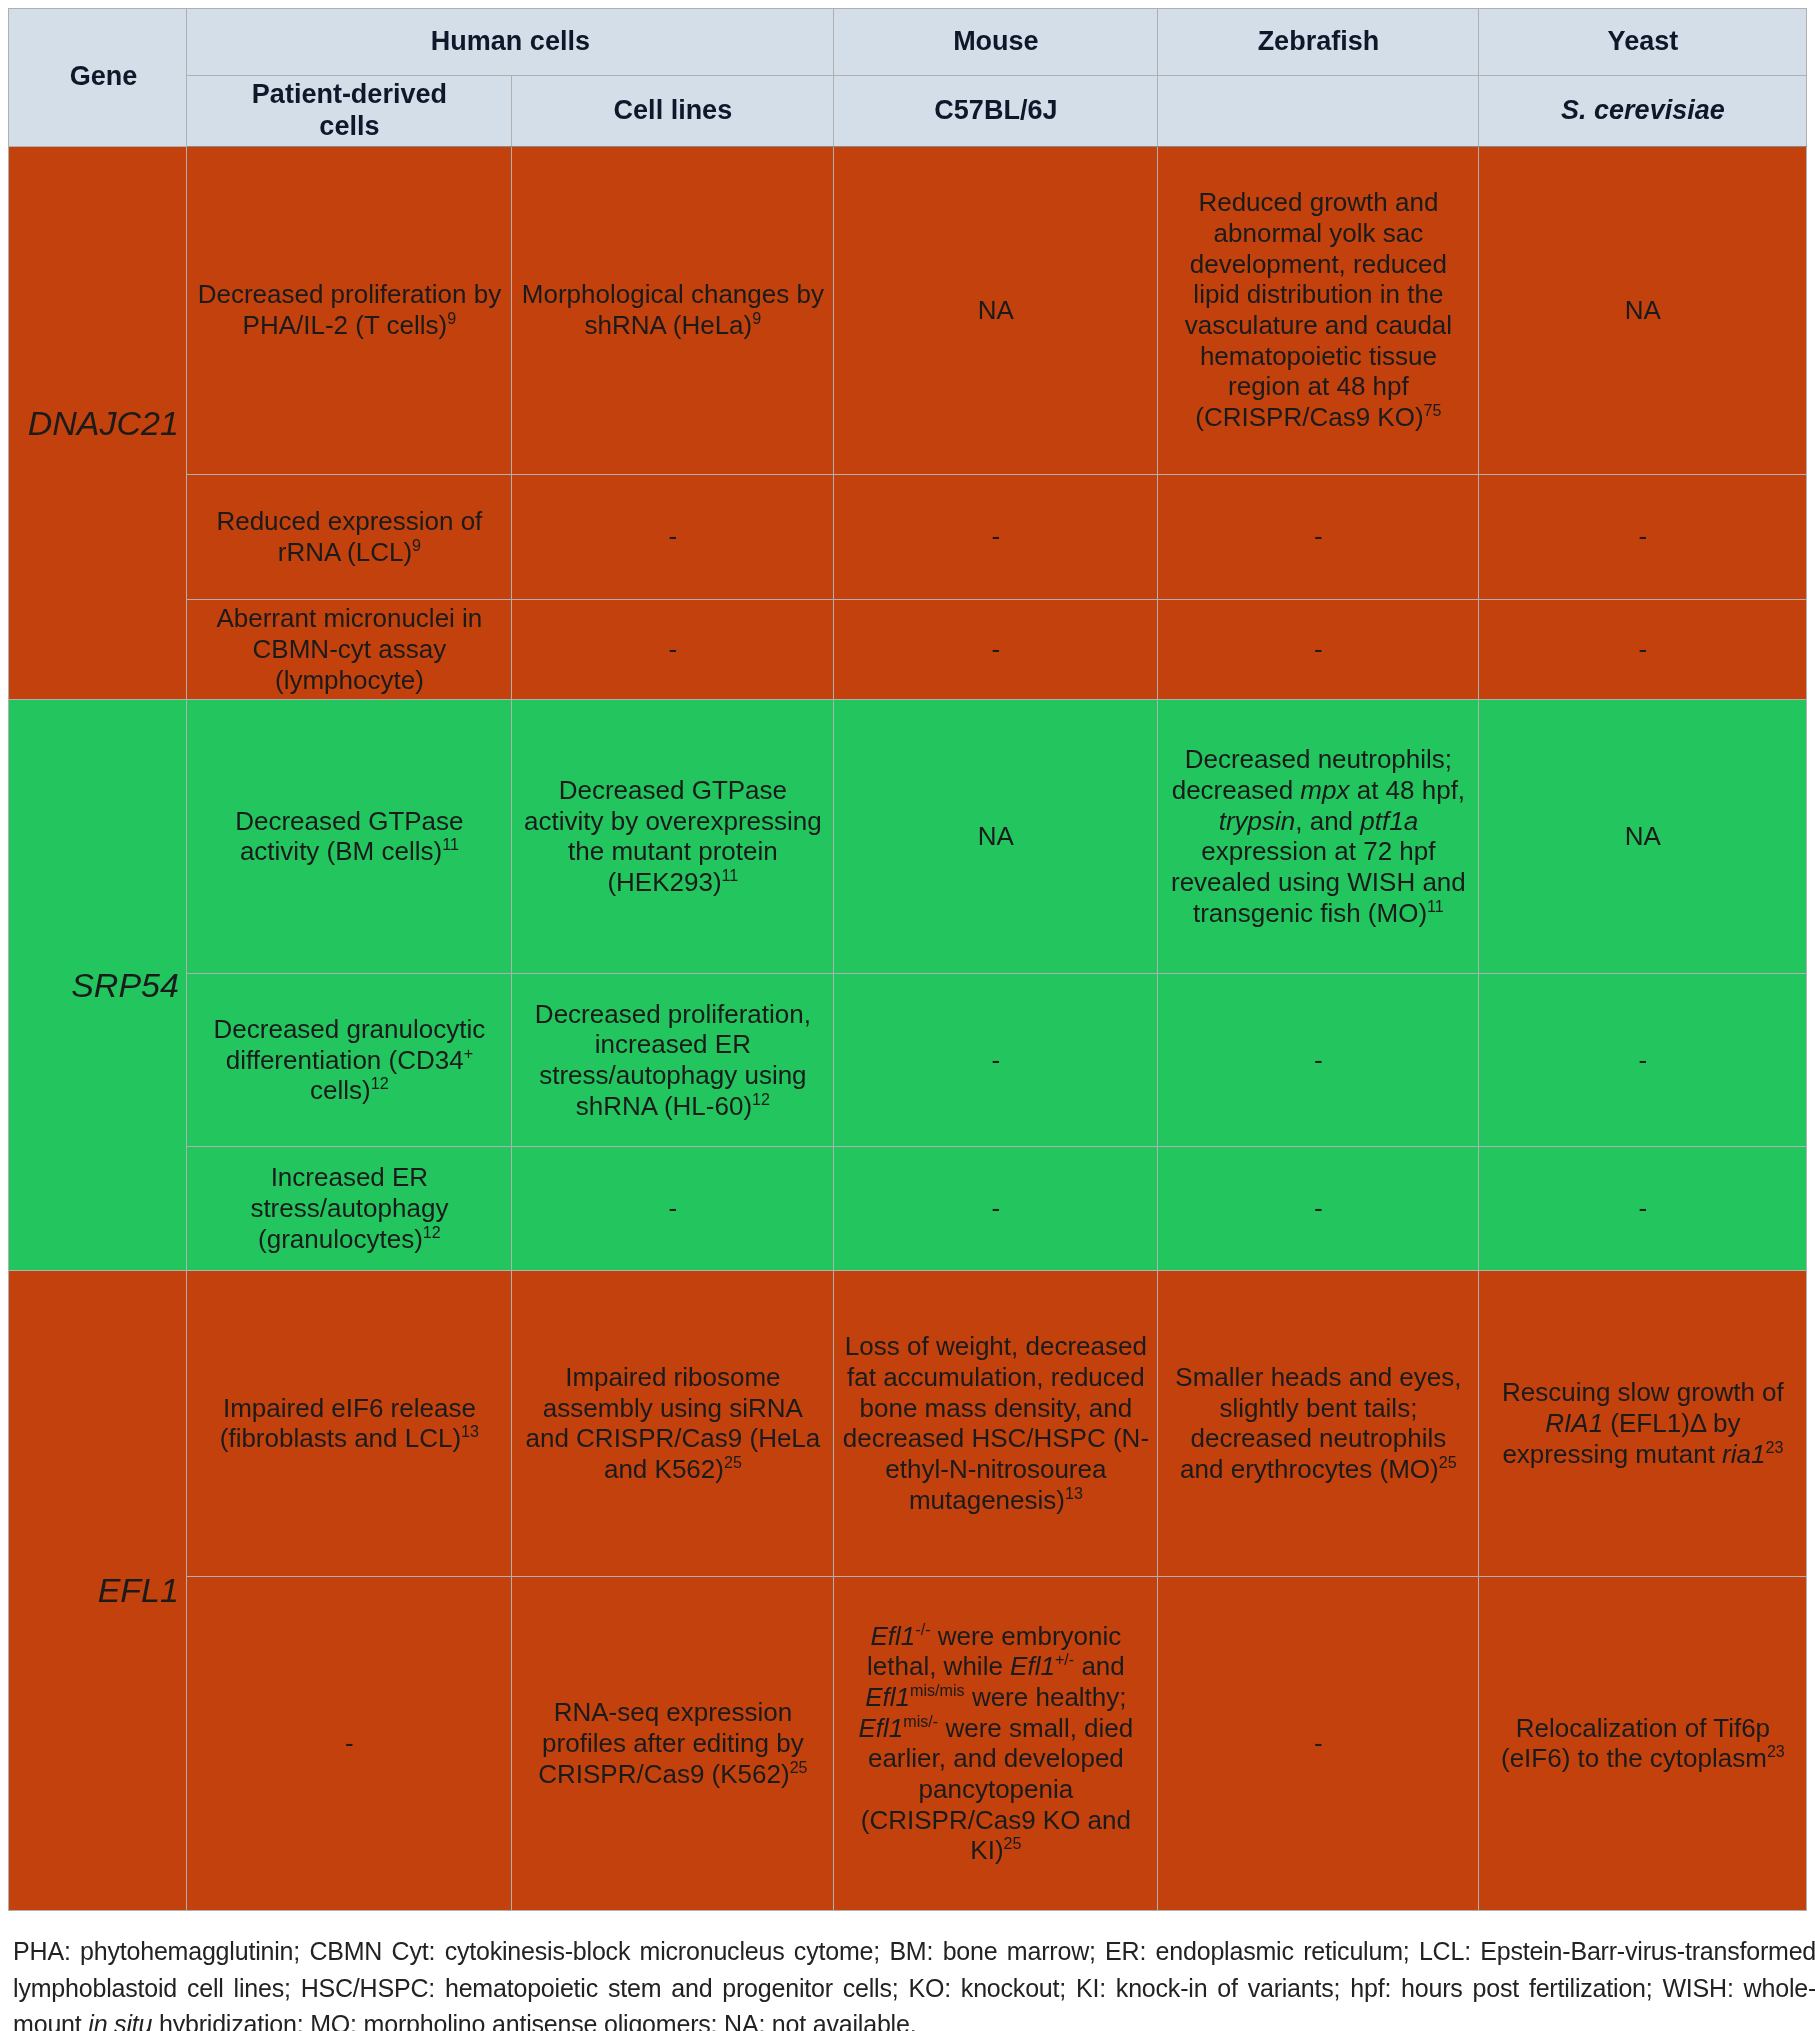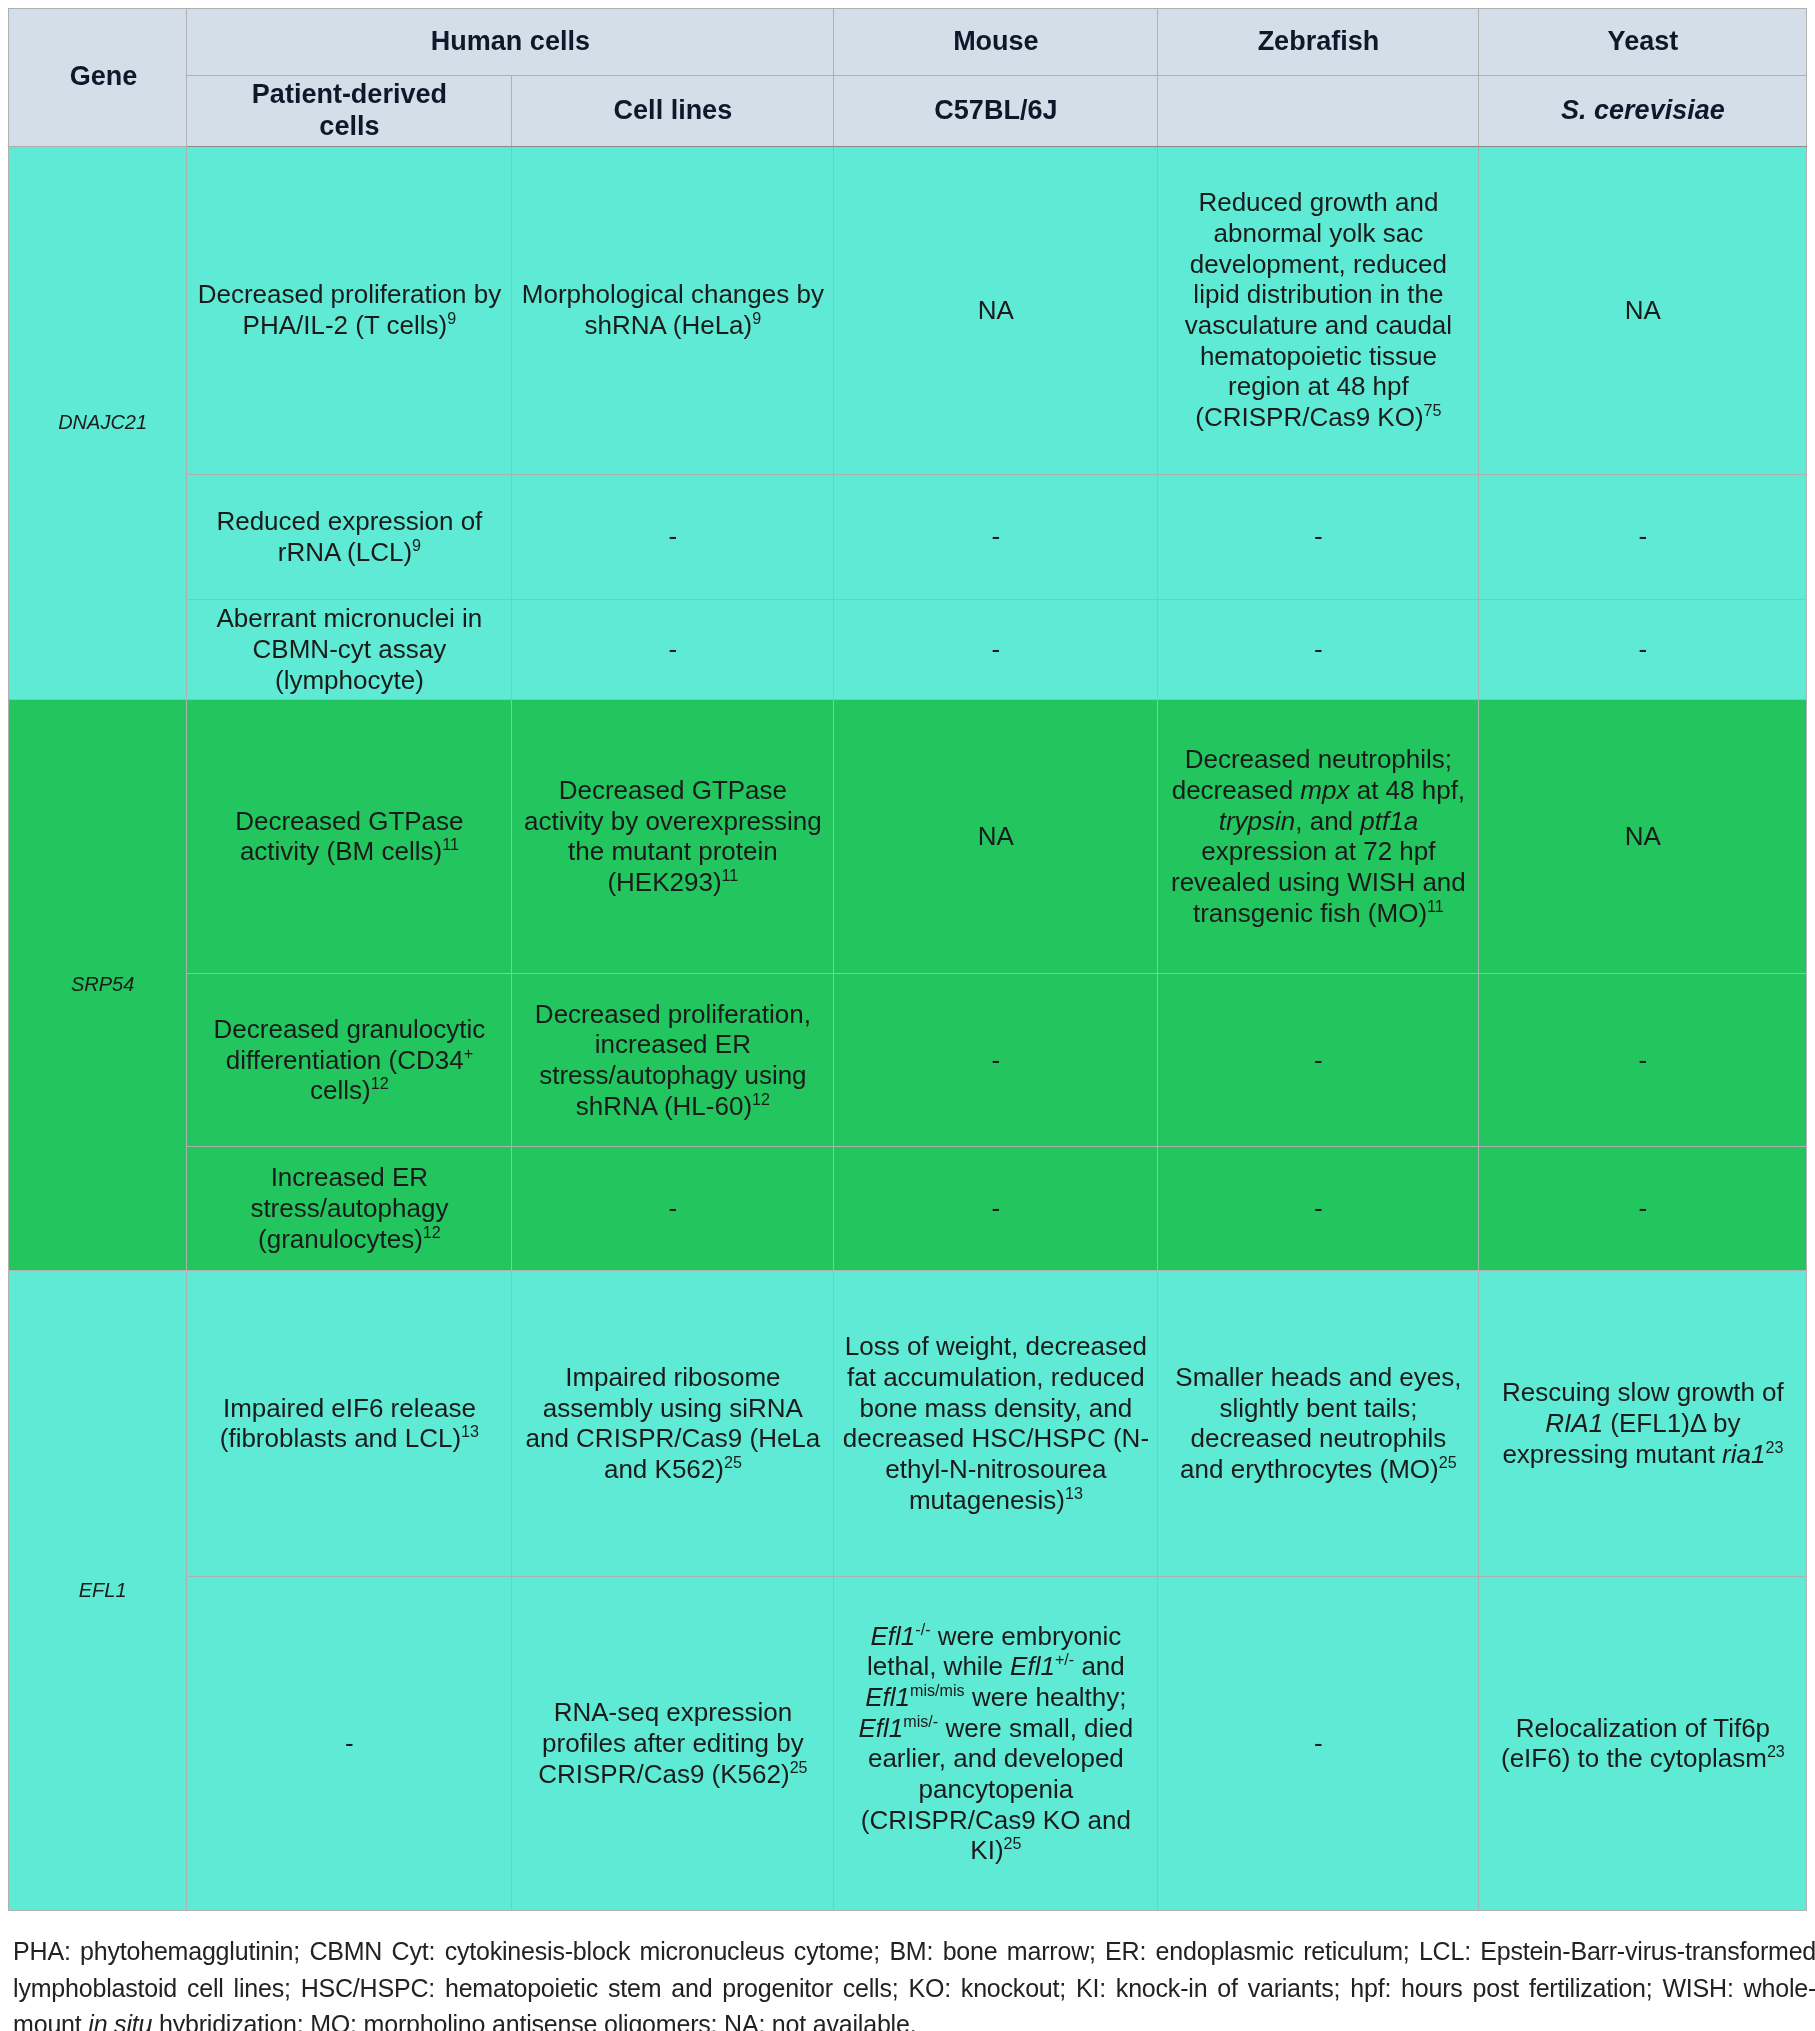--- a/index.html
+++ b/index.html
@@ -50,27 +50,27 @@
     max-width: 220px;
   }
   th.sp-italic { font-style: italic; }
   tbody td {
     font-size: 26px;
     line-height: 1.18;
     color: #1b1b1b;
     text-align: center;
     vertical-align: middle;
     padding: 3.7px 7.5px;
-    background: #5eead4;
+    background: #c2410c;
   }
   tbody td.gene {
     font-style: italic;
-    text-align: center;
+    text-align: right;
     padding-left: 17px;
-    font-size: 20px;
+    font-size: 34px;
   }
   tbody tr.shaded td { background: #22c55e; }
   tr.rh-350 { height: 328px; }
   tr.rh-133 { height: 125px; }
   tr.rh-112 { height: 80px; }
   tr.rh-292 { height: 274px; }
   tr.rh-185 { height: 173px; margin-left: 17px; }
   tr.rh-118 { height: 124px; }
   tr.rh-327 { height: 306px; }
   tr.rh-357 { height: 334px; }

